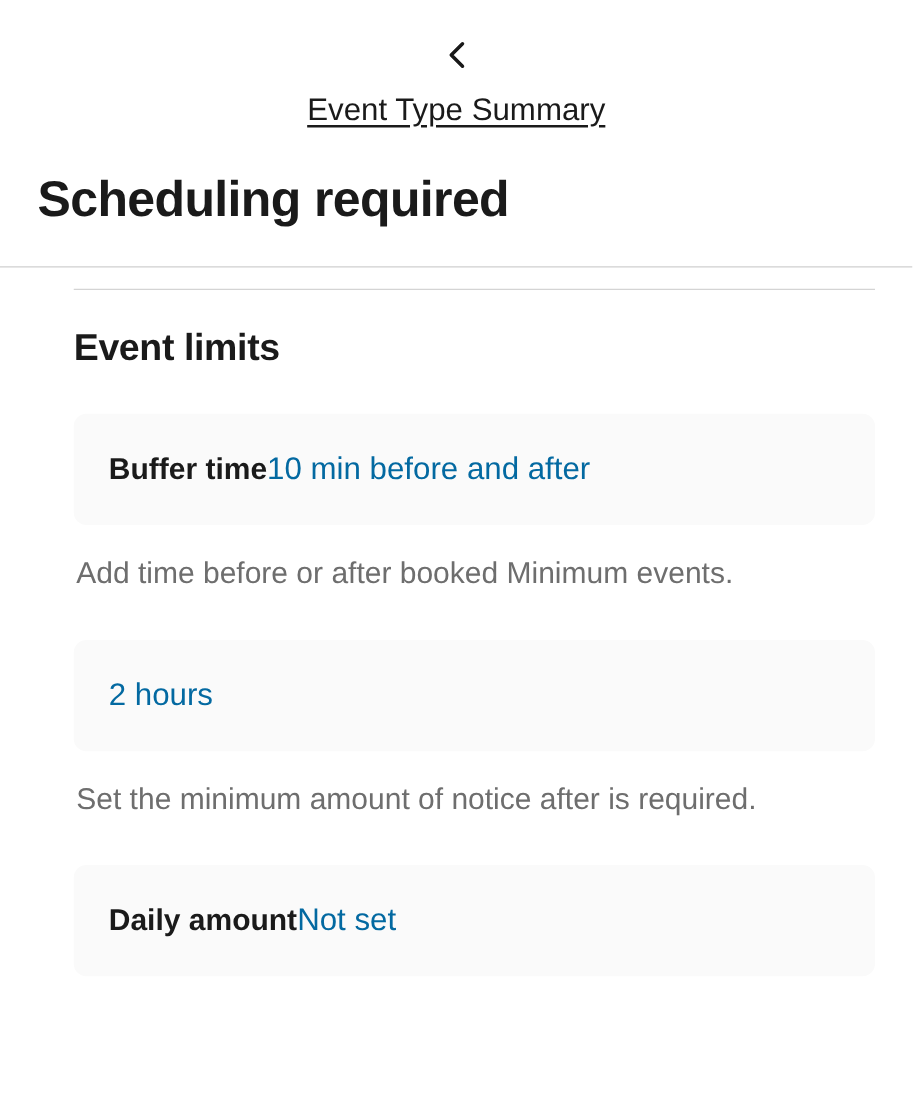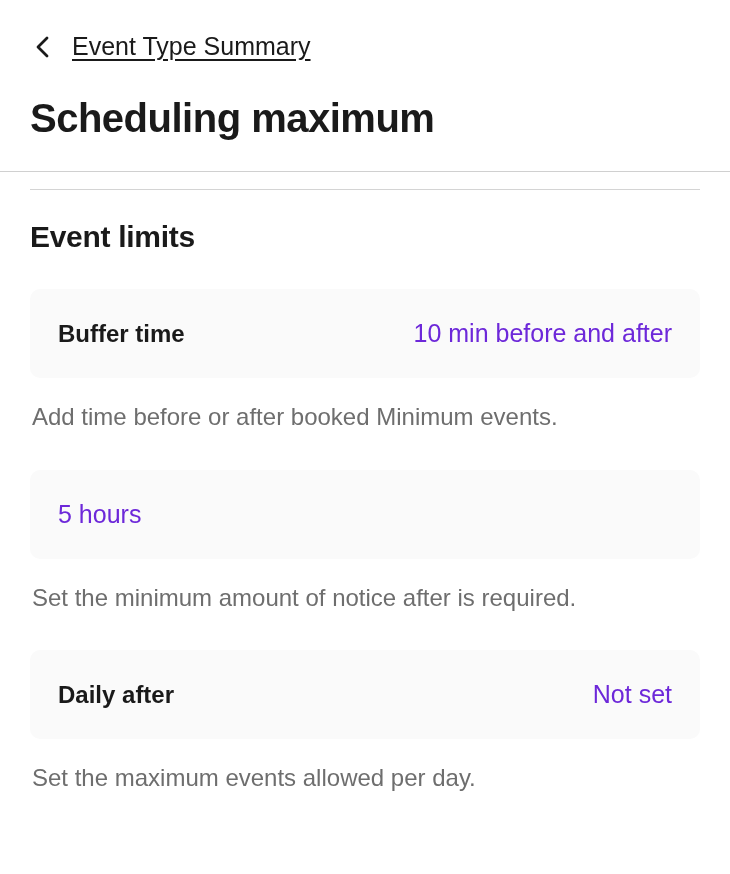--- a/index.html
+++ b/index.html
@@ -11,20 +11,21 @@
     }
     .header {
       padding: 32px 30px 30px 30px;
       border-bottom: 1px solid #d0d0d0;
     }
     .breadcrumb {
       display: flex;
       align-items: center;
       gap: 18px;
       margin-bottom: 35px;
+      flex-direction: column;
     }
     .breadcrumb-link {
       font-size: 25px;
       color: #1a1a1a;
       text-decoration: underline;
       text-underline-offset: 4px;
       cursor: pointer;
     }
     .chevron-back {
       width: 24px;
@@ -39,20 +40,21 @@
       height: 22px;
     }
     .page-title {
       font-size: 40px;
       font-weight: 800;
       color: #1a1a1a;
       letter-spacing: -0.5px;
     }
     .content {
       padding: 0 30px 0 30px;
+      margin-left: 29px;
     }
     .divider {
       height: 1px;
       background: #d4d4d4;
       margin: 17px 0 30px 0;
     }
     .section-title {
       font-size: 30px;
       font-weight: 800;
       color: #1a1a1a;
@@ -61,33 +63,32 @@
     }
     .setting-block {
       margin-bottom: 36px;
     }
     .setting-card {
       background: #fafafa;
       border-radius: 10px;
       padding: 30px 28px;
       display: flex;
       align-items: center;
-      justify-content: space-between;
+      justify-content: flex-start;
       cursor: pointer;
-      gap: 25px;
     }
     .setting-label {
       font-size: 24px;
       font-weight: 700;
       color: #1a1a1a;
     }
     .setting-value {
       font-size: 25px;
       font-weight: 400;
-      color: #6d28d9;
+      color: #0369a1;
     }
     .setting-description {
       font-size: 24px;
       color: #6e6e6e;
       margin-top: 22px;
       padding: 0 2px;
       line-height: 1.4;
     }
   </style>
 </head>
@@ -95,43 +96,42 @@
 
 <div class="header">
   <div class="breadcrumb">
     <span class="chevron-back">
       <svg viewBox="0 0 14 22">
         <path d="M 12 2 L 3 11 L 12 20" stroke="#1a1a1a" stroke-width="2.8" fill="none" stroke-linecap="round" stroke-linejoin="round"></path>
       </svg>
     </span>
     <a class="breadcrumb-link">Event Type Summary</a>
   </div>
-  <h1 class="page-title">Scheduling maximum</h1>
+  <h1 class="page-title">Scheduling required</h1>
 </div>
 
 <div class="content">
   <div class="divider"></div>
 
   <h2 class="section-title">Event limits</h2>
 
   <div class="setting-block">
     <div class="setting-card">
       <span class="setting-label">Buffer time</span>
       <span class="setting-value">10 min before and after</span>
     </div>
     <p class="setting-description">Add time before or after booked Minimum events.</p>
   </div>
 
   <div class="setting-block">
     <div class="setting-card">
-      <span class="setting-value">5 hours</span>
+      <span class="setting-value">2 hours</span>
     </div>
     <p class="setting-description">Set the minimum amount of notice after is required.</p>
   </div>
 
   <div class="setting-block">
     <div class="setting-card">
-      <span class="setting-label">Daily after</span>
+      <span class="setting-label">Daily amount</span>
       <span class="setting-value">Not set</span>
     </div>
-    <p class="setting-description">Set the maximum events allowed per day.</p>
   </div>
 </div>
 
 </body></html>

